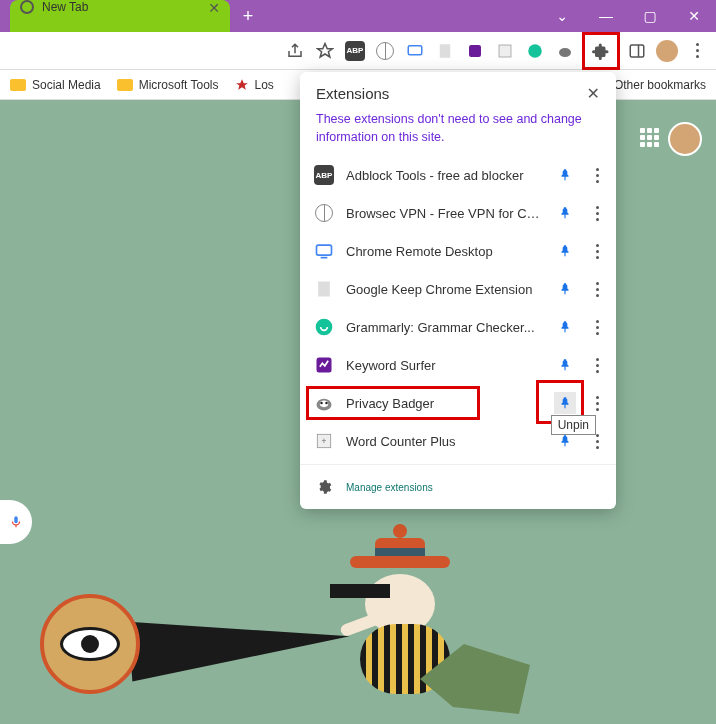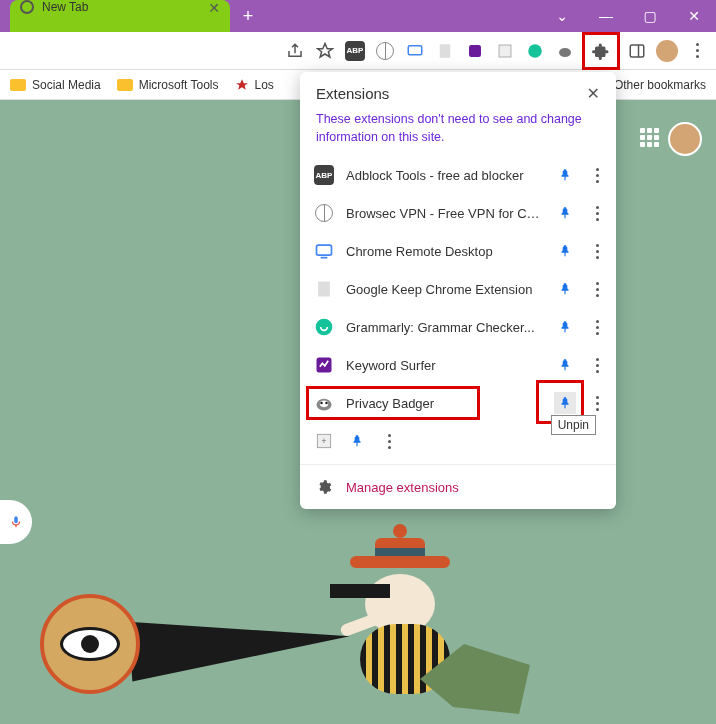--- a/index.html
+++ b/index.html
@@ -52,21 +52,21 @@
   .ext-row .name { flex:1; overflow:hidden; text-overflow:ellipsis; white-space:nowrap; }
   .ext-row .ico { width:20px; height:20px; display:flex; align-items:center; justify-content:center; }
   .pin { width:22px; height:22px; display:flex; align-items:center; justify-content:center; }
   .pin svg { width:14px; height:14px; fill:#1a73e8; }
   .pin-selected { background:#e8e8e8; }
   .more { width:18px; display:flex; flex-direction:column; align-items:center; gap:3px; }
   .more span { width:3px; height:3px; background:#555; border-radius:50%; }
   .highlight-name { position:absolute; left:6px; right:136px; top:2px; bottom:2px; border:3px solid #d00; pointer-events:none; }
   .highlight-pin { position:absolute; right:32px; top:-4px; width:48px; height:44px; border:3px solid #d00; pointer-events:none; }
   .ext-divider { height:1px; background:#eee; margin:4px 0; }
-  .manage-row { display:flex; align-items:center; gap:14px; padding:10px 16px; font-size:13px; color:#be185d; }
+  .manage-row { display:flex; align-items:center; gap:14px; padding:10px 16px; font-size:10px; color:#0f766e; }
   .gear { width:16px; height:16px; }
   .tooltip { position:absolute; right:20px; top:31px; background:#fff; border:1px solid #888; font-size:12px; padding:2px 6px; color:#333; z-index:11; }
 
   
   .illus { position:absolute; left:30px; bottom:0; width:500px; height:200px; }
   .eye-circle { position:absolute; left:10px; bottom:30px; width:100px; height:100px; border-radius:50%; background:#d4a861; border:4px solid #d1552a; display:flex; align-items:center; justify-content:center; }
   .eye-shape { width:60px; height:34px; background:#fff; border-radius:50%; border:3px solid #1a1a1a; position:relative; }
   .eye-shape::after { content:''; position:absolute; left:50%; top:50%; width:18px; height:18px; background:#1a1a1a; border-radius:50%; transform:translate(-50%,-50%);}
   .cone { position:absolute; left:100px; bottom:50px; width:0; height:0; border-top:30px solid transparent; border-bottom:30px solid transparent; border-left:220px solid #1a1a1a; transform:rotate(-4deg); }
   .person { position:absolute; left:280px; bottom:0; width:200px; height:200px; }
@@ -379,20 +379,21 @@
     <div class="tooltip">Unpin</div>
   </div>
 
   <div class="ext-row">
     <div class="ico">
         <svg viewBox="0 0 24 24">
           <rect x="4" y="4" width="16" height="16" fill="#eee" stroke="#999"></rect>
           <text x="12" y="16" font-size="10" text-anchor="middle" fill="#666">+</text>
         </svg>
       </div>
+    <div class="name">Word Counter Plus</div>
     <div class="pin">
         <svg viewBox="0 0 24 24">
           <path d="M14 4V2h-4v2L8 6v5l-2 2v2h5v5l1 2 1-2v-5h5v-2l-2-2V6z"></path>
         </svg>
       </div>
     <div class="more">
         <span></span>
         <span></span>
         <span></span>
       </div>

